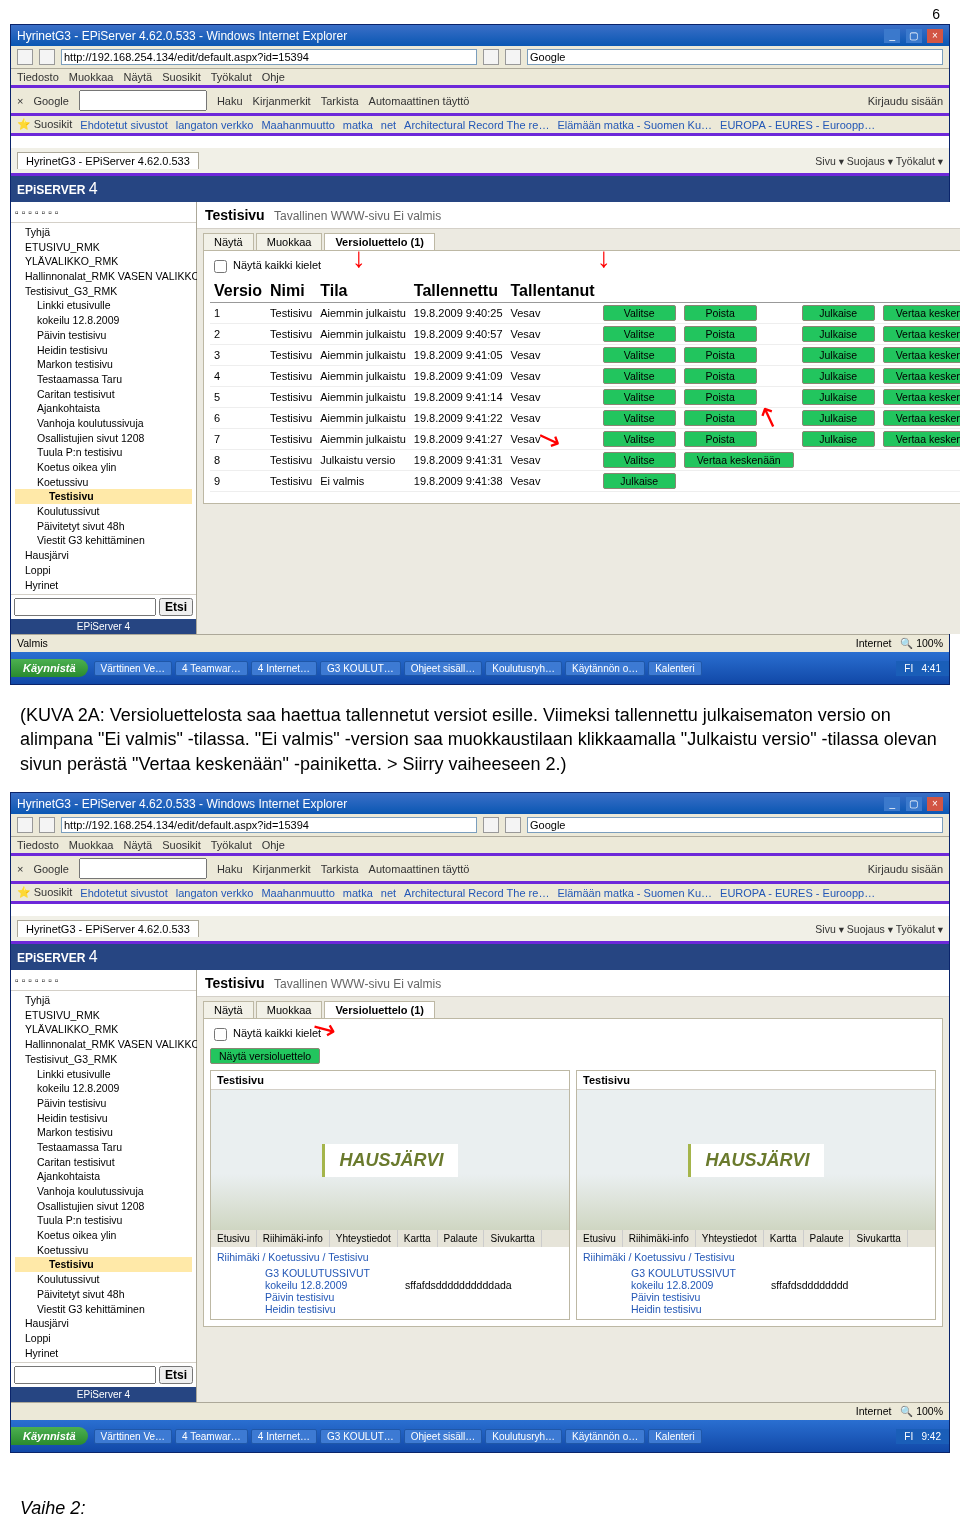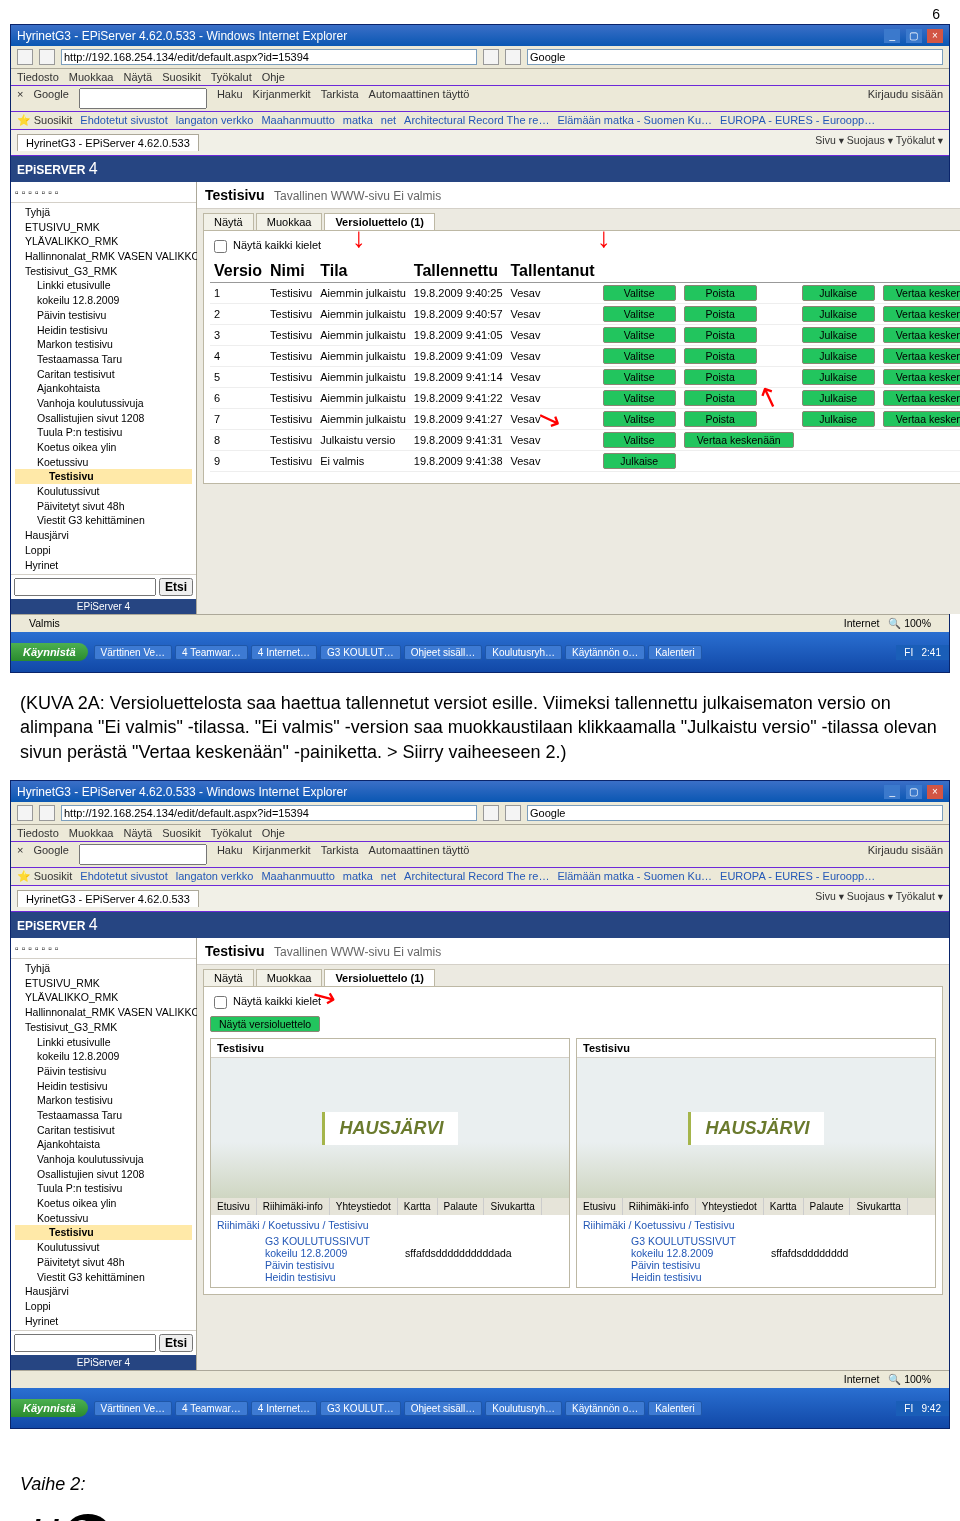--- a/index.html
+++ b/index.html
@@ -66,32 +66,33 @@
   .small-icon {
     width: 14px; height: 14px;
     display: inline-block;
     border: 1px solid #999;
     background: #f4f4f4;
   }
   .menubar, .toolbar, .favbar, .tabbar {
     background: #ece9d8;
     padding: 2px 6px;
     font-size: 11px;
-    border-bottom: 1px solid #6d28d9;
-    display: flex;
-    align-items: flex-start;
+    border-bottom: 3px solid #6d28d9;
+    display: flex;
+    align-items: center;
     gap: 10px;
   }
   .menubar span, .toolbar span, .favbar span { color: #333; }
   .toolbar .gspace { flex: 1; }
   .favbar { gap: 8px; flex-wrap: wrap; }
   .favbar .fav { color: #2357b6; font-size: 11px; }
   .tabbar {
     background: #f1f0e7;
     padding: 4px 6px;
+    margin-top: 12px;
   }
   .tabbar .tab {
     background: #fff;
     border: 1px solid #aca899;
     border-bottom: none;
     padding: 2px 8px;
     font-size: 11px;
   }
   .tabbar .right { margin-left: auto; font-size: 10.5px; color: #333; }
 
@@ -271,33 +272,33 @@
   }
   .prev-body .bc { color: #2357b6; margin-bottom: 4px; }
   .prev-body .row { display: flex; margin-left: 48px; }
   .prev-body .row .l { width: 140px; color: #2357b6; }
 
   
   .statusbar {
     background: #ece9d8;
     border-top: 1px solid #aca899;
     font-size: 10.5px;
-    padding: 2px 18px;
+    padding: 2px 6px;
     display: flex;
     justify-content: space-between;
   }
 
   
   .taskbar {
     background: linear-gradient(#2a6fd1, #1148a7);
     color: #fff;
     font-size: 11px;
     display: flex;
     align-items: center;
-    height: 40px;
+    height: 32px;
   }
   .taskbar .start {
     background: linear-gradient(#4cb050, #2a8b2e);
     padding: 3px 12px;
     font-weight: bold;
     font-style: italic;
     border-radius: 0 10px 10px 0;
     margin-right: 6px;
   }
   .taskbar .task {
@@ -584,21 +585,21 @@
   <div class="taskbar">
     <span class="start">Käynnistä</span>
     <span class="task">Värttinen Ve…</span>
     <span class="task">4 Teamwar…</span>
     <span class="task">4 Internet…</span>
     <span class="task">G3 KOULUT…</span>
     <span class="task">Ohjeet sisäll…</span>
     <span class="task">Koulutusryh…</span>
     <span class="task">Käytännön o…</span>
     <span class="task">Kalenteri</span>
-    <span class="tray"><span>FI</span> &nbsp; <span>2:41</span></span>
+    <span class="tray"><span>FI</span> &nbsp; <span>4:41</span></span>
   </div>
 </div>
 
 <div class="caption">
   <span>(KUVA 2A: Versioluettelosta saa haettua tallennetut versiot esille. Viimeksi tallennettu julkaisematon versio on alimpana "Ei valmis" -tilassa. "Ei valmis" -version saa muokkaustilaan klikkaamalla "Julkaistu versio" -tilassa olevan sivun perästä "Vertaa keskenään" -painiketta. &gt; Siirry vaiheeseen 2.)</span>
 </div>
 
 <div class="window">
   <div class="titlebar">
     <span>HyrinetG3 - EPiServer 4.62.0.533 - Windows Internet Explorer</span>

